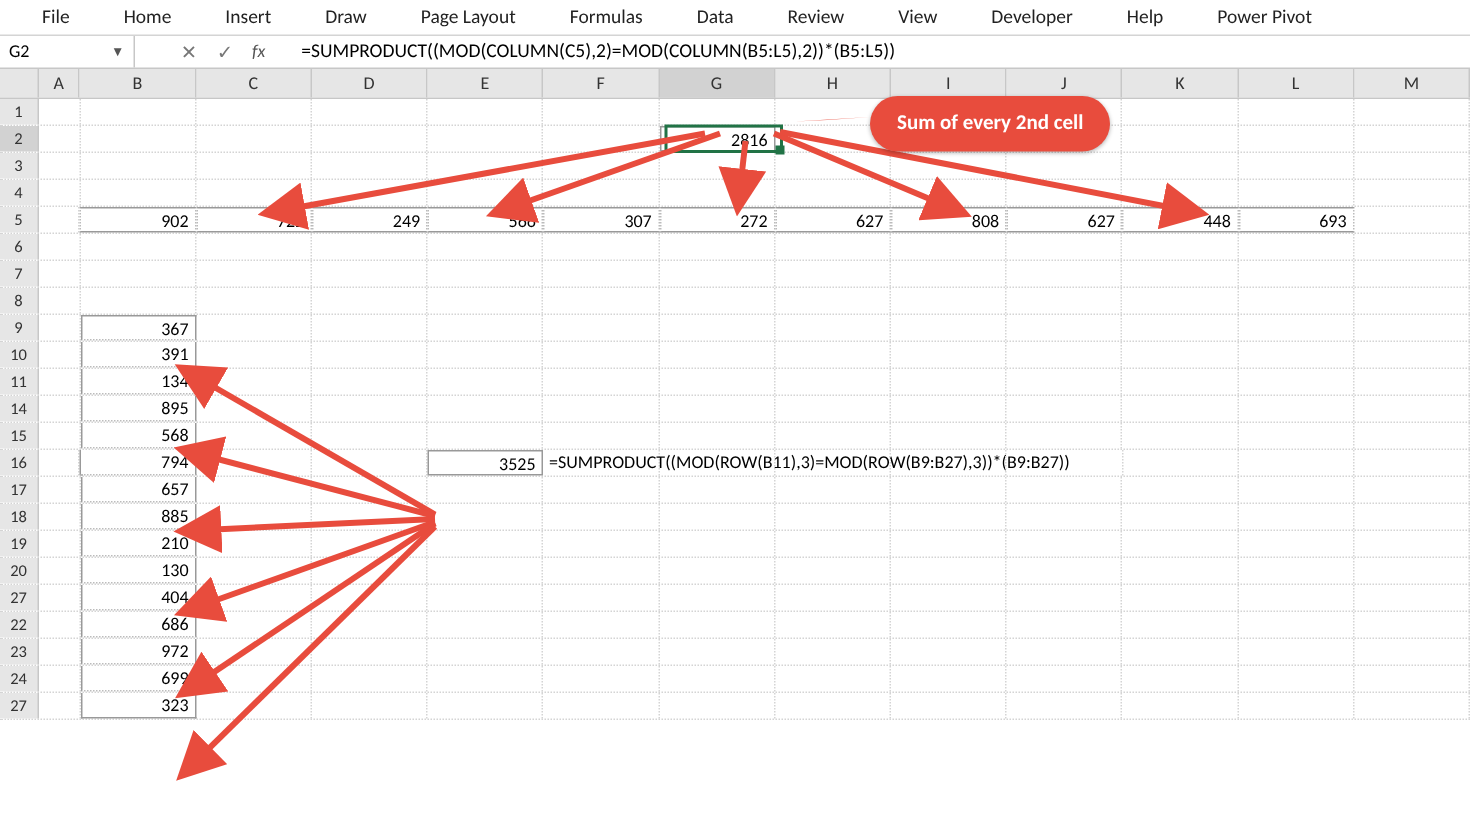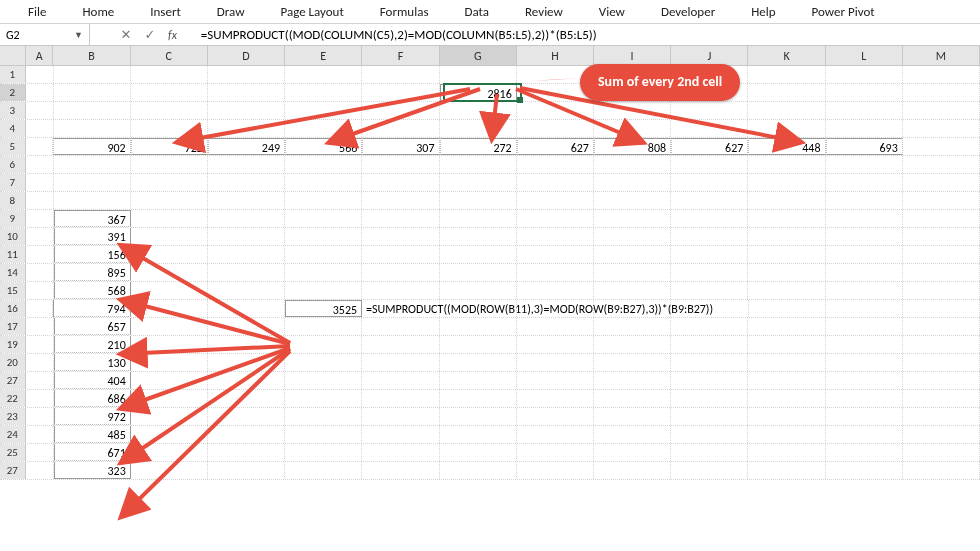--- a/index.html
+++ b/index.html
@@ -235,21 +235,21 @@
         <div class="cell" style="width: 78px;"></div>
         <div class="cell" style="width: 78px;"></div>
         <div class="cell" style="width: 78px;"></div>
         <div class="cell" style="width: 78px;"></div>
         <div class="cell" style="width: 78px;"></div>
         <div class="cell" style="width: 78px;"></div>
       </div>
       <div class="row">
         <div class="row-h">11</div>
         <div class="cell" style="width: 28px;"></div>
-        <div class="cell" style="width: 78px; border-left: 1px solid rgb(153, 153, 153); border-right: 1px solid rgb(153, 153, 153); border-bottom: 1px dotted rgb(187, 187, 187);">156</div>
+        <div class="cell" style="width: 78px; border-left: 1px solid rgb(153, 153, 153); border-right: 1px solid rgb(153, 153, 153); border-bottom: 1px dotted rgb(187, 187, 187);">134</div>
         <div class="cell" style="width: 78px;"></div>
         <div class="cell" style="width: 78px;"></div>
         <div class="cell" style="width: 78px;"></div>
         <div class="cell" style="width: 78px;"></div>
         <div class="cell" style="width: 78px;"></div>
         <div class="cell" style="width: 78px;"></div>
         <div class="cell" style="width: 78px;"></div>
         <div class="cell" style="width: 78px;"></div>
         <div class="cell" style="width: 78px;"></div>
         <div class="cell" style="width: 78px;"></div>
@@ -313,20 +313,36 @@
         <div class="cell" style="width: 78px;"></div>
         <div class="cell" style="width: 78px;"></div>
         <div class="cell" style="width: 78px;"></div>
         <div class="cell" style="width: 78px;"></div>
         <div class="cell" style="width: 78px;"></div>
         <div class="cell" style="width: 78px;"></div>
         <div class="cell" style="width: 78px;"></div>
         <div class="cell" style="width: 78px;"></div>
       </div>
       <div class="row">
+        <div class="row-h">18</div>
+        <div class="cell" style="width: 28px;"></div>
+        <div class="cell" style="width: 78px; border-left: 1px solid rgb(153, 153, 153); border-right: 1px solid rgb(153, 153, 153); border-bottom: 1px dotted rgb(187, 187, 187);">885</div>
+        <div class="cell" style="width: 78px;"></div>
+        <div class="cell" style="width: 78px;"></div>
+        <div class="cell" style="width: 78px;"></div>
+        <div class="cell" style="width: 78px;"></div>
+        <div class="cell" style="width: 78px;"></div>
+        <div class="cell" style="width: 78px;"></div>
+        <div class="cell" style="width: 78px;"></div>
+        <div class="cell" style="width: 78px;"></div>
+        <div class="cell" style="width: 78px;"></div>
+        <div class="cell" style="width: 78px;"></div>
+        <div class="cell" style="width: 78px;"></div>
+      </div>
+      <div class="row">
         <div class="row-h">19</div>
         <div class="cell" style="width: 28px;"></div>
         <div class="cell" style="width: 78px; border-left: 1px solid rgb(153, 153, 153); border-right: 1px solid rgb(153, 153, 153); border-bottom: 1px dotted rgb(187, 187, 187);">210</div>
         <div class="cell" style="width: 78px;"></div>
         <div class="cell" style="width: 78px;"></div>
         <div class="cell" style="width: 78px;"></div>
         <div class="cell" style="width: 78px;"></div>
         <div class="cell" style="width: 78px;"></div>
         <div class="cell" style="width: 78px;"></div>
         <div class="cell" style="width: 78px;"></div>
@@ -395,37 +411,21 @@
         <div class="cell" style="width: 78px;"></div>
         <div class="cell" style="width: 78px;"></div>
         <div class="cell" style="width: 78px;"></div>
         <div class="cell" style="width: 78px;"></div>
         <div class="cell" style="width: 78px;"></div>
         <div class="cell" style="width: 78px;"></div>
       </div>
       <div class="row">
         <div class="row-h">24</div>
         <div class="cell" style="width: 28px;"></div>
-        <div class="cell" style="width: 78px; border-left: 1px solid rgb(153, 153, 153); border-right: 1px solid rgb(153, 153, 153); border-bottom: 1px dotted rgb(187, 187, 187);">485</div>
-        <div class="cell" style="width: 78px;"></div>
-        <div class="cell" style="width: 78px;"></div>
-        <div class="cell" style="width: 78px;"></div>
-        <div class="cell" style="width: 78px;"></div>
-        <div class="cell" style="width: 78px;"></div>
-        <div class="cell" style="width: 78px;"></div>
-        <div class="cell" style="width: 78px;"></div>
-        <div class="cell" style="width: 78px;"></div>
-        <div class="cell" style="width: 78px;"></div>
-        <div class="cell" style="width: 78px;"></div>
-        <div class="cell" style="width: 78px;"></div>
-      </div>
-      <div class="row">
-        <div class="row-h">25</div>
-        <div class="cell" style="width: 28px;"></div>
-        <div class="cell" style="width: 78px; border-left: 1px solid rgb(153, 153, 153); border-right: 1px solid rgb(153, 153, 153); border-bottom: 1px dotted rgb(187, 187, 187);">671</div>
+        <div class="cell" style="width: 78px; border-left: 1px solid rgb(153, 153, 153); border-right: 1px solid rgb(153, 153, 153); border-bottom: 1px dotted rgb(187, 187, 187);">699</div>
         <div class="cell" style="width: 78px;"></div>
         <div class="cell" style="width: 78px;"></div>
         <div class="cell" style="width: 78px;"></div>
         <div class="cell" style="width: 78px;"></div>
         <div class="cell" style="width: 78px;"></div>
         <div class="cell" style="width: 78px;"></div>
         <div class="cell" style="width: 78px;"></div>
         <div class="cell" style="width: 78px;"></div>
         <div class="cell" style="width: 78px;"></div>
         <div class="cell" style="width: 78px;"></div>

